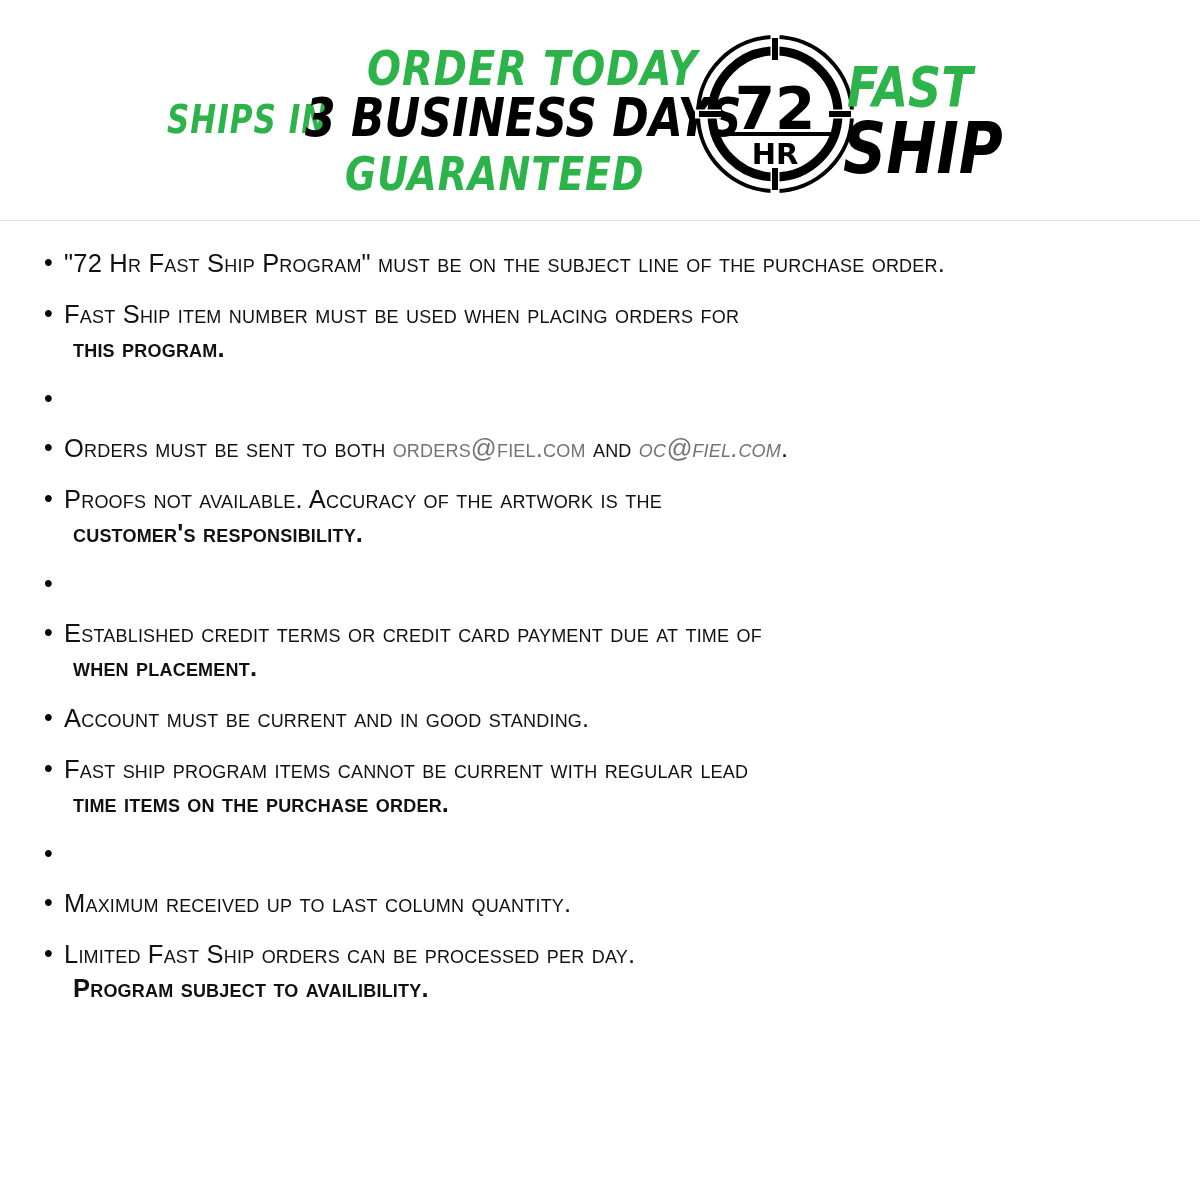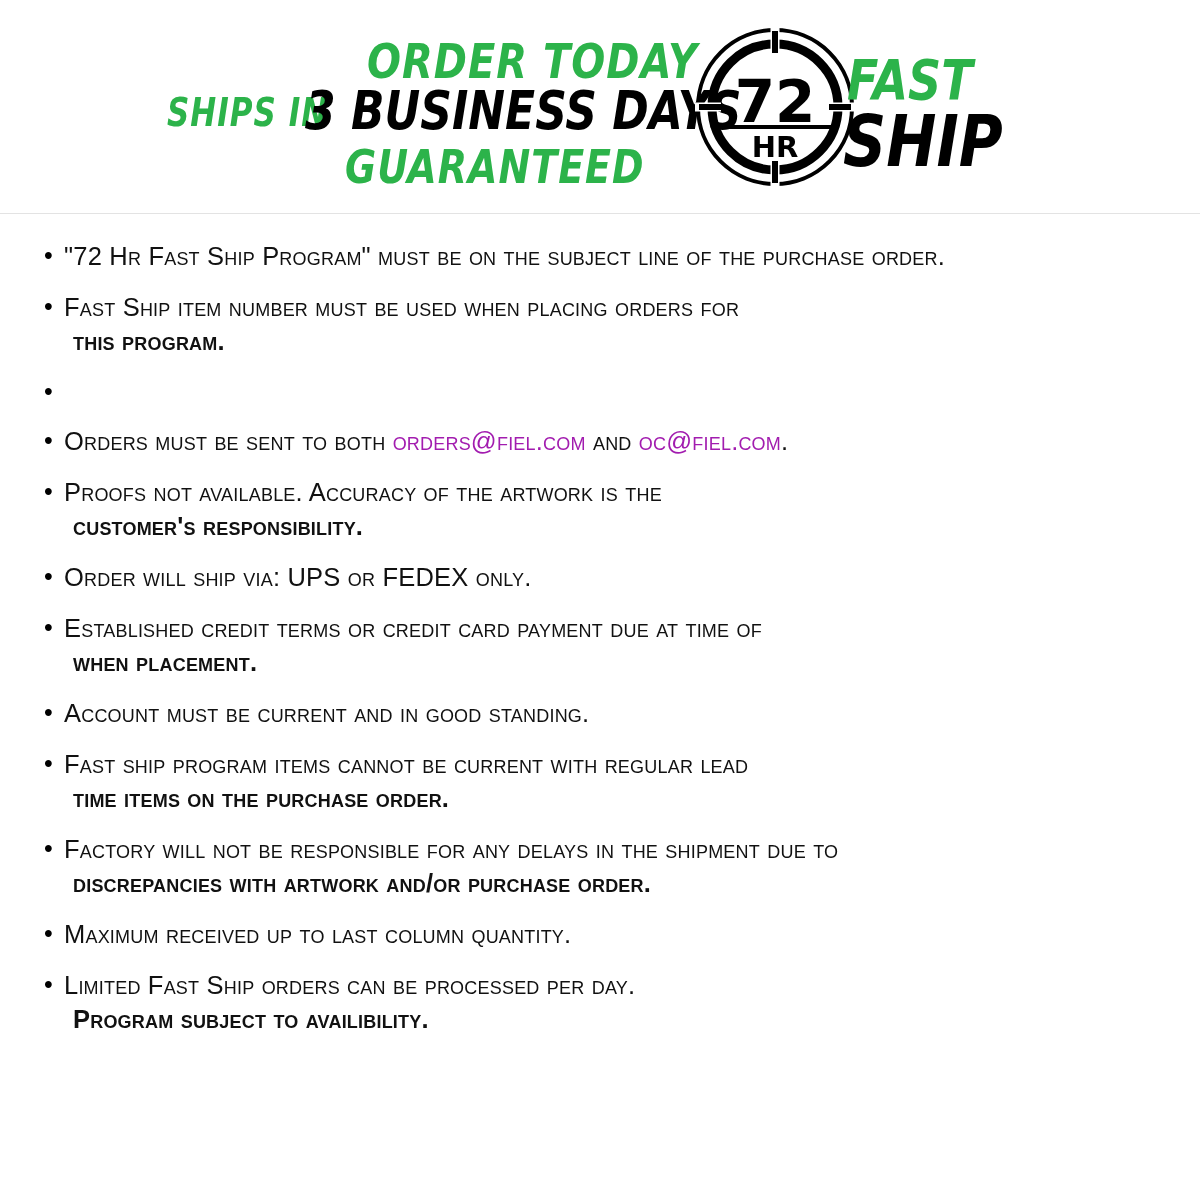--- a/index.html
+++ b/index.html
@@ -14,20 +14,21 @@
     color: #000000;
     overflow: hidden;
   }
 
   
   .header {
     position: relative;
     width: 1200px;
     height: 213px;
     box-sizing: border-box;
+    margin-top: 7px;
   }
   .header-inner {
     position: absolute;
     left: 0; top: 0;
     width: 1200px;
     height: 213px;
     display: flex;
     align-items: center;
     justify-content: center;
   }
@@ -166,21 +167,21 @@
   .bullet-text {
     font-family: "Liberation Sans", sans-serif;
     font-size: 25.5px;
     line-height: 34px;
     font-variant: small-caps;
     letter-spacing: 0.2px;
     color: #111111;
     max-width: 1085px;
   }
   .bullet-text .l2 { display: block; padding-left: 9px; font-weight: bold; }
-  .email { color: #a21caf; }
+  .email { color: #737373; }
 </style>
 </head>
 <body>
 
 <div class="header">
   <div class="header-inner">
 
     <div class="headline-block">
       <div class="line-order">ORDER TODAY</div>
       <div class="line-ships">SHIPS IN</div>
@@ -233,37 +234,34 @@
     </div>
   </div>
 
   <div class="bullet-row">
     <span class="bullet-dot">•</span>
   </div>
 
   <div class="bullet-row">
     <span class="bullet-dot">•</span>
     <div class="bullet-text">
-      <span>Orders must be sent to both </span><a class="email" href="#" style="text-decoration:none;">orders@fiel.com</a><span> and </span><a class="email" href="#" style="text-decoration:none;">oc@fiel.com</a><span>.</span>
+      <span>Orders must be sent to both </span><a class="email" href="#" style="text-decoration:none;">orders@fiel.com</a><span> and </span><a class="email" href="#" style="text-decoration:none;font-style:italic;">oc@fiel.com</a><span>.</span>
     </div>
   </div>
 
   <div class="bullet-row">
     <span class="bullet-dot">•</span>
     <div class="bullet-text">
       <span>Proofs not available. Accuracy of the artwork is the</span>
       <span class="l2">customer's responsibility.</span>
     </div>
   </div>
 
   <div class="bullet-row">
     <span class="bullet-dot">•</span>
-    <div class="bullet-text">
-      <span>Order will ship via: UPS or FEDEX only.</span>
-    </div>
   </div>
 
   <div class="bullet-row">
     <span class="bullet-dot">•</span>
     <div class="bullet-text">
       <span>Established credit terms or credit card payment due at time of</span>
       <span class="l2">when placement.</span>
     </div>
   </div>
 
@@ -277,24 +275,20 @@
   <div class="bullet-row">
     <span class="bullet-dot">•</span>
     <div class="bullet-text">
       <span>Fast ship program items cannot be current with regular lead</span>
       <span class="l2">time items on the purchase order.</span>
     </div>
   </div>
 
   <div class="bullet-row">
     <span class="bullet-dot">•</span>
-    <div class="bullet-text">
-      <span>Factory will not be responsible for any delays in the shipment due to</span>
-      <span class="l2">discrepancies with artwork and/or purchase order.</span>
-    </div>
   </div>
 
   <div class="bullet-row">
     <span class="bullet-dot">•</span>
     <div class="bullet-text">
       <span>Maximum received up to last column quantity.</span>
     </div>
   </div>
 
   <div class="bullet-row">

